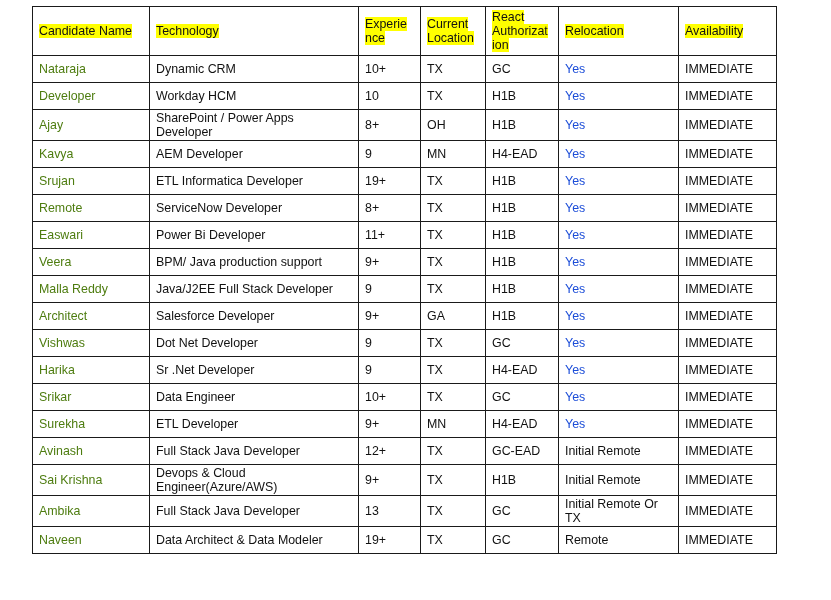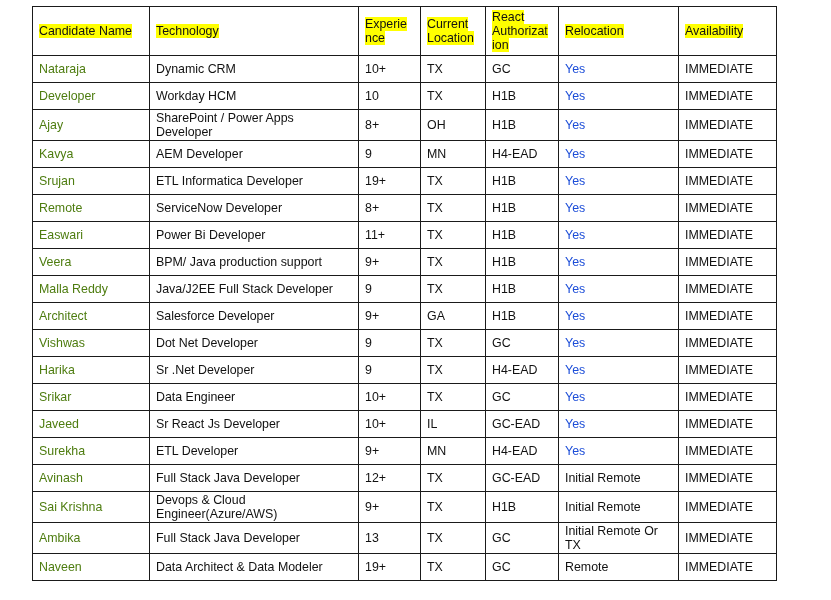--- a/index.html
+++ b/index.html
@@ -190,29 +190,20 @@
         <tr class="row-std">
           <td class="soft">Srikar</td>
           <td>Data Engineer</td>
           <td>10+</td>
           <td>TX</td>
           <td>GC</td>
           <td class="yes">Yes</td>
           <td>IMMEDIATE</td>
         </tr>
         <tr class="row-std">
-          <td class="soft">Javeed</td>
-          <td>Sr React Js Developer</td>
-          <td>10+</td>
-          <td>IL</td>
-          <td>GC-EAD</td>
-          <td class="yes">Yes</td>
-          <td>IMMEDIATE</td>
-        </tr>
-        <tr class="row-std">
           <td class="soft">Surekha</td>
           <td>ETL Developer</td>
           <td>9+</td>
           <td>MN</td>
           <td>H4-EAD</td>
           <td class="yes">Yes</td>
           <td>IMMEDIATE</td>
         </tr>
         <tr class="row-std">
           <td class="soft">Avinash</td>

